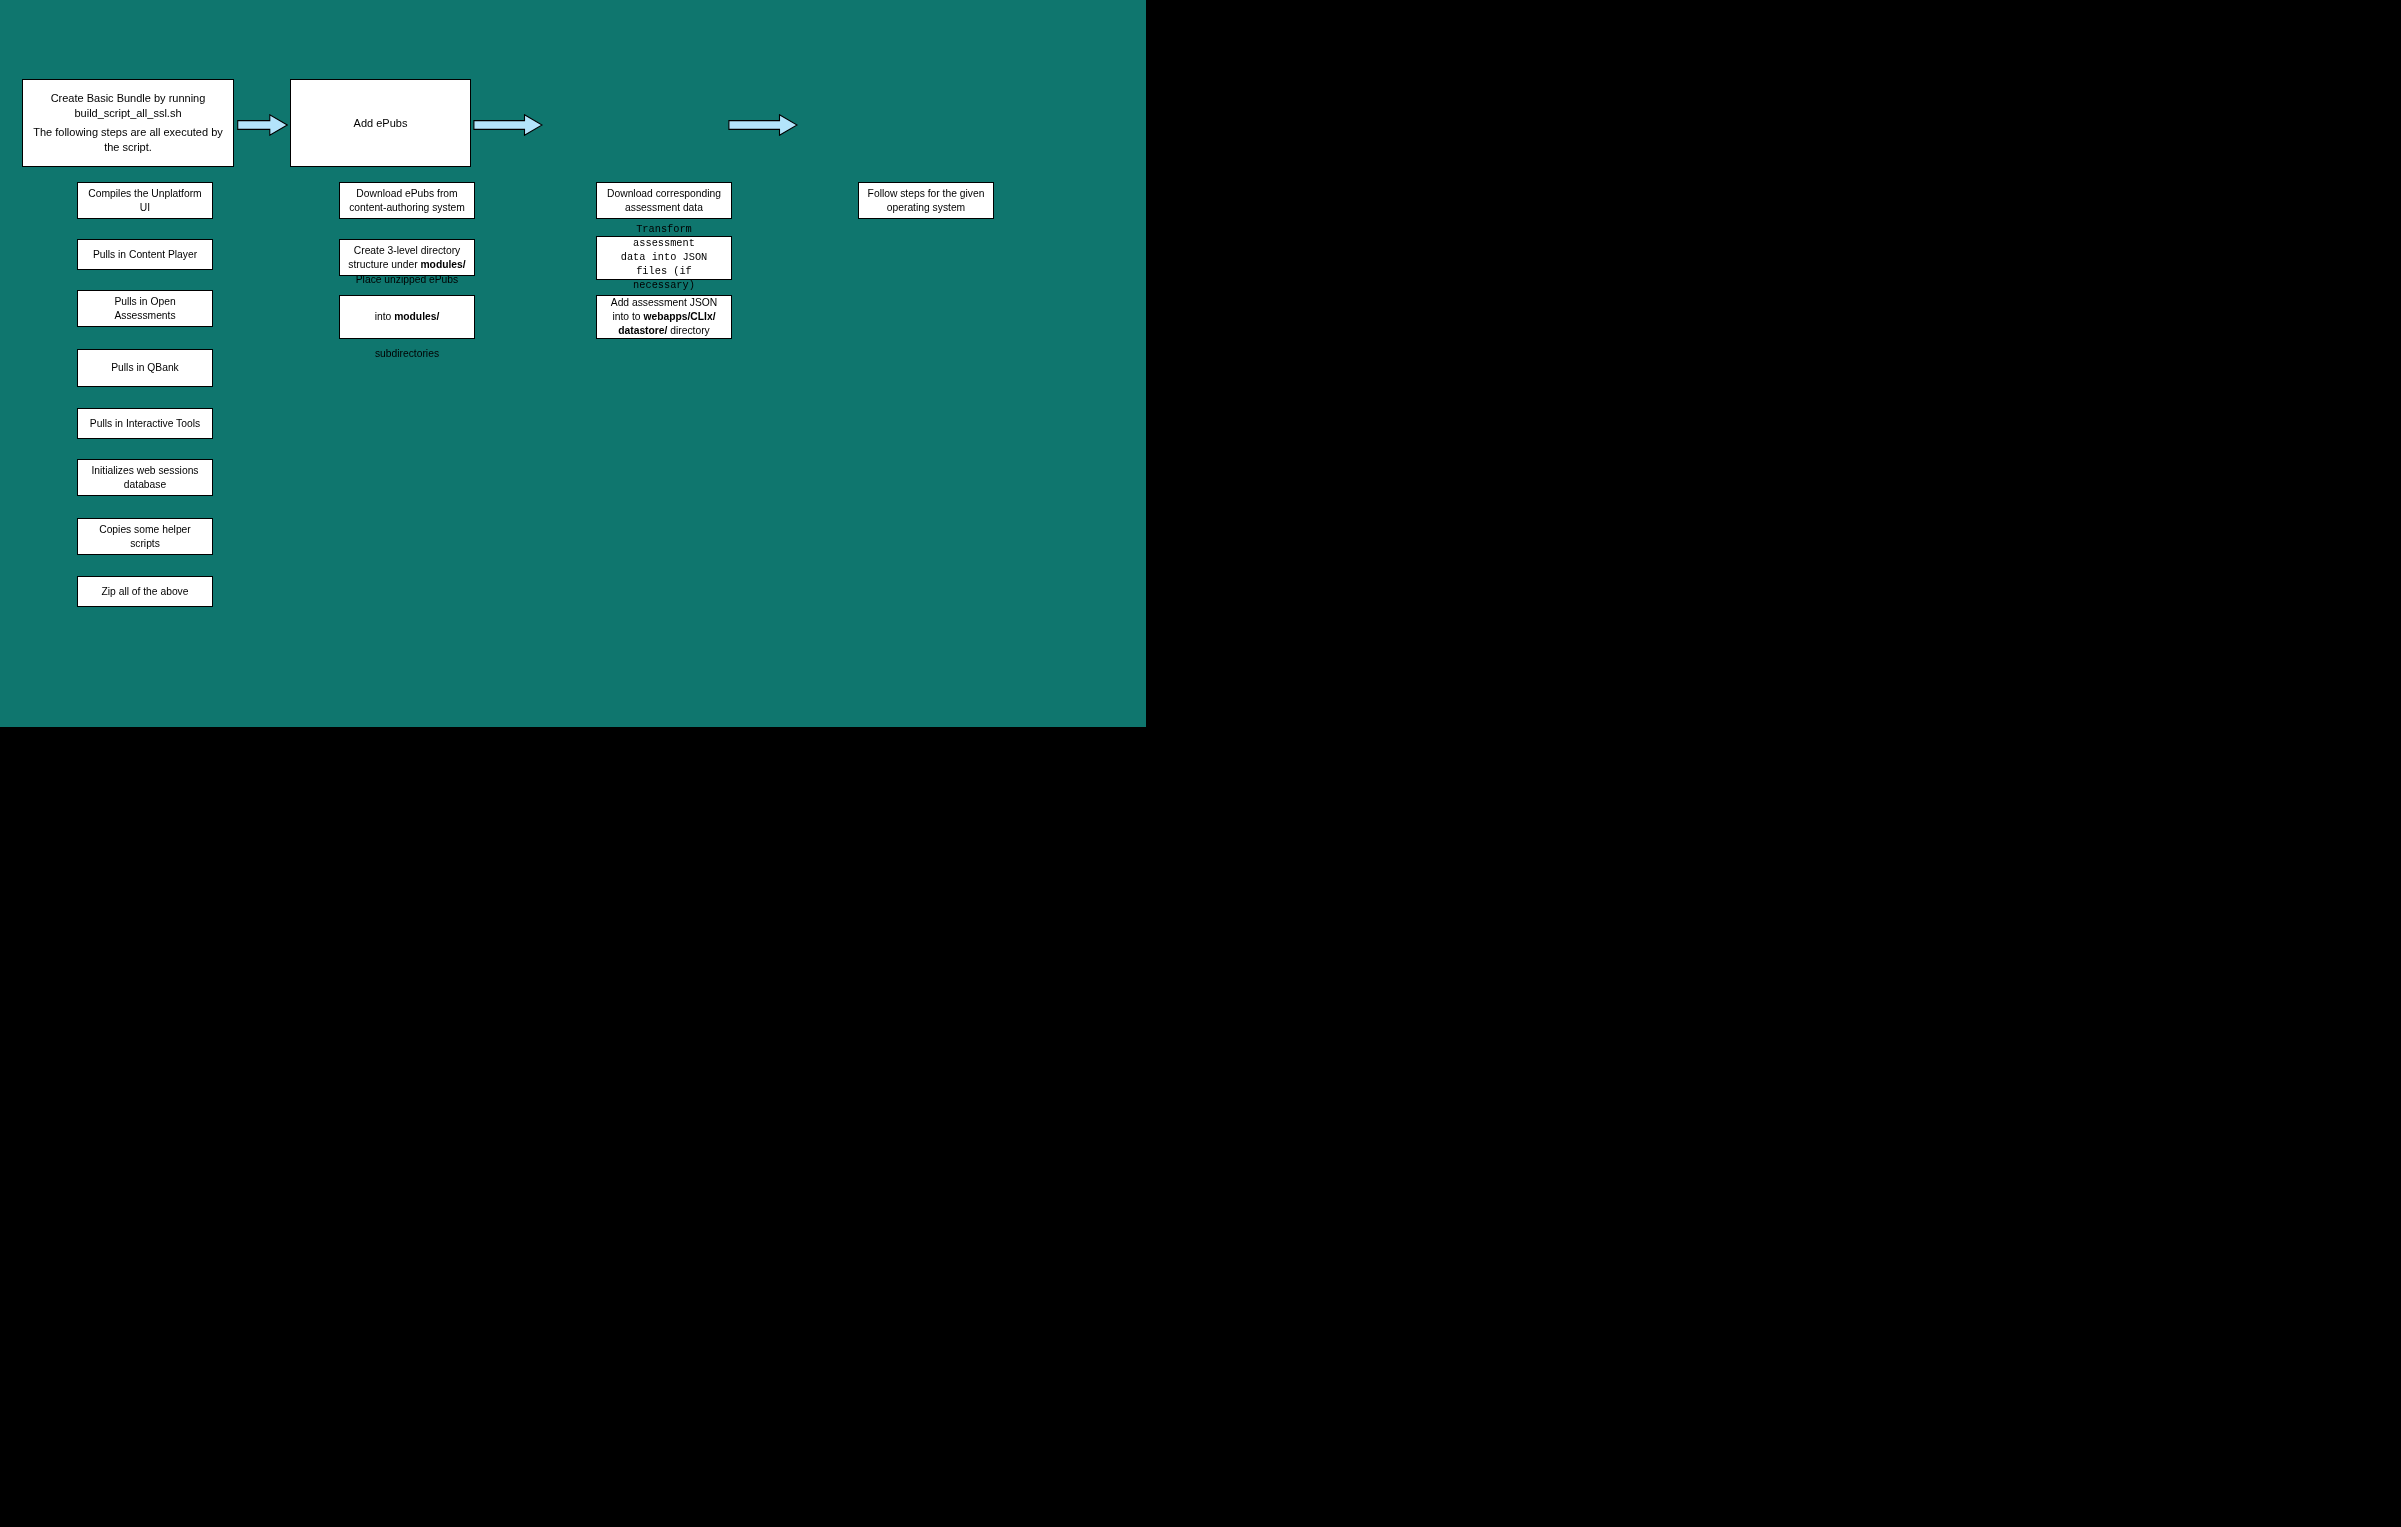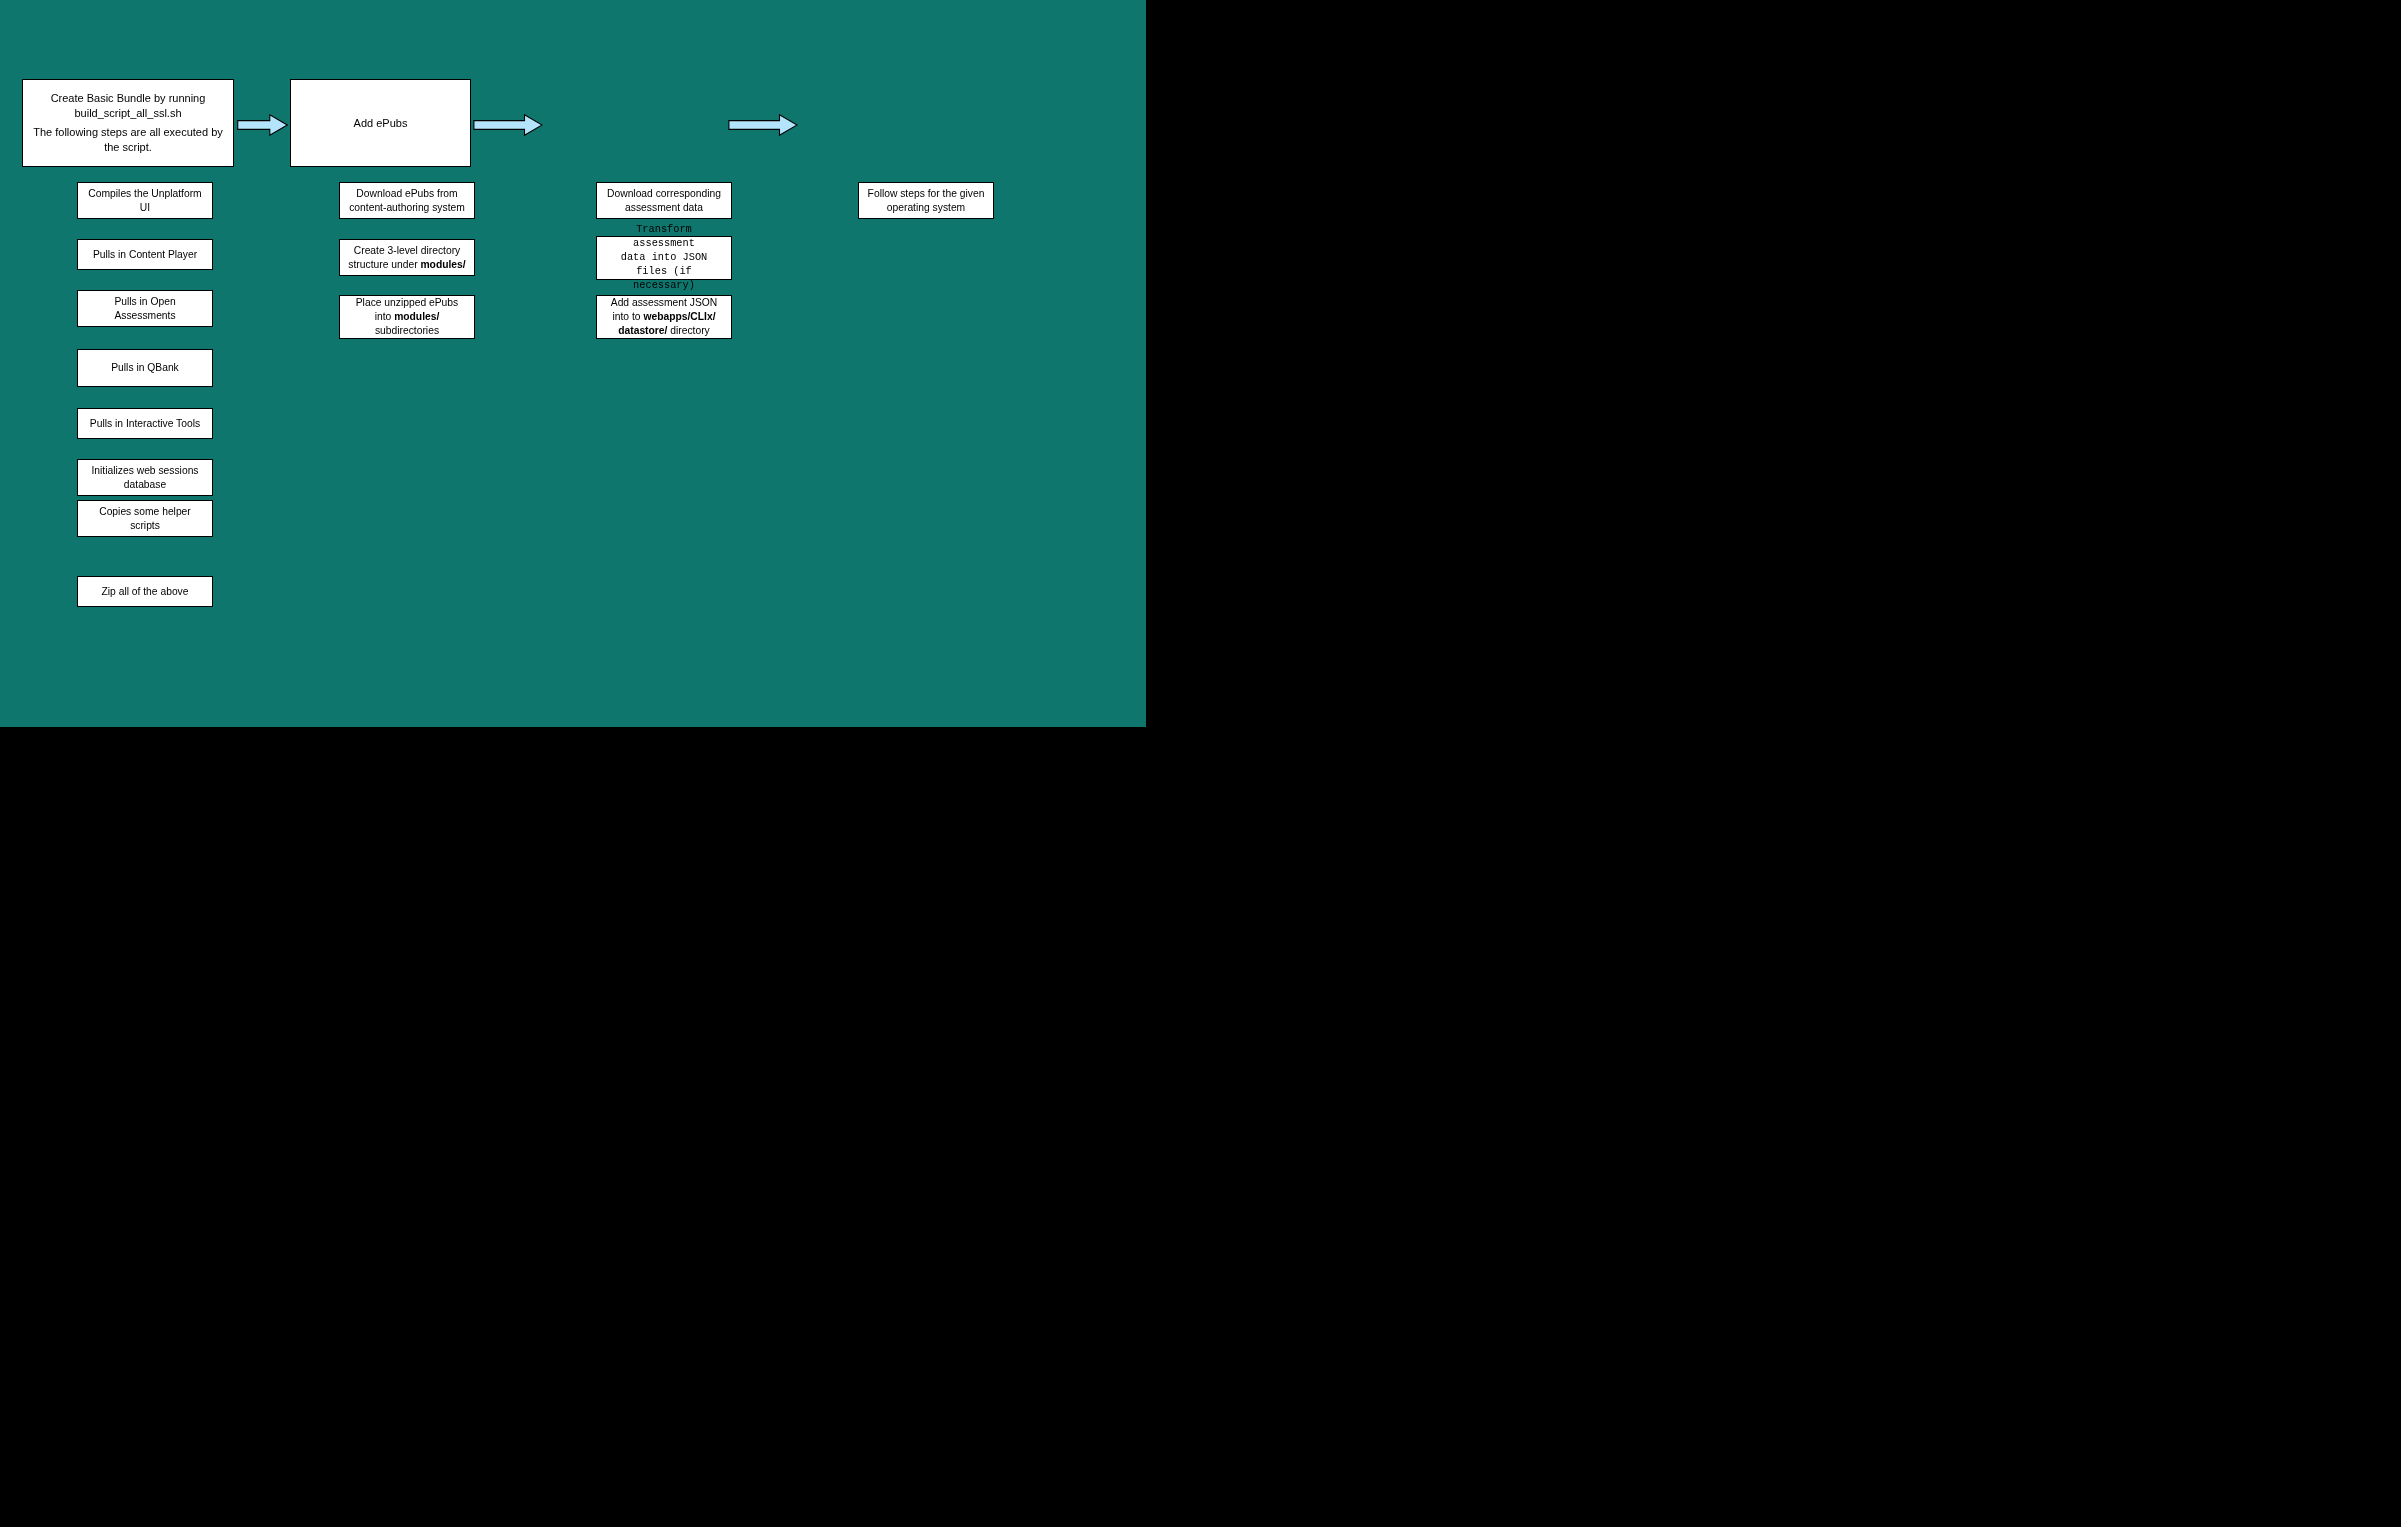--- a/index.html
+++ b/index.html
@@ -73,21 +73,21 @@
   <div class="box sub-box" style="left:77px; top:349px; width:136px; height:38px;">
     <div><span>Pulls in QBank</span></div>
   </div>
   <div class="box sub-box" style="left:77px; top:408px; width:136px; height:31px;">
     <div><span>Pulls in Interactive Tools</span></div>
   </div>
   <div class="box sub-box" style="left:77px; top:459px; width:136px; height:37px;">
     <div><span>Initializes web sessions</span></div>
     <div><span>database</span></div>
   </div>
-  <div class="box sub-box" style="left:77px; top:500px; width:136px; height:37px;justify-content:center;">
+  <div class="box sub-box" style="left:77px; top:518px; width:136px; height:37px;justify-content:center;">
     <div><span>Copies some helper</span></div>
     <div><span>scripts</span></div>
   </div>
   <div class="box sub-box" style="left:77px; top:576px; width:136px; height:31px;">
     <div><span>Zip all of the above</span></div>
   </div>
 
   <div class="arrow" style="left:237px; top:114px;">
     <svg width="51" height="22" viewBox="0 0 70 30">
       <path d="M1 9 L45 9 L45 1 L69 15 L45 29 L45 21 L1 21 Z" fill="#B3E4FB" stroke="#000" stroke-width="1.5"></path>
@@ -99,21 +99,21 @@
   </div>
 
   <div class="box sub-box" style="left:339px; top:182px; width:136px; height:37px;justify-content:space-between;">
     <div><span>Download ePubs from</span></div>
     <div><span>content-authoring system</span></div>
   </div>
   <div class="box sub-box" style="left:339px; top:239px; width:136px; height:37px;">
     <div><span>Create 3-level directory</span></div>
     <div><span>structure under </span><b>modules/</b></div>
   </div>
-  <div class="box sub-box" style="left:339px; top:295px; width:136px; height:44px;">
+  <div class="box sub-box" style="left:339px; top:295px; width:136px; height:44px;gap:23px;">
     <div><span>Place unzipped ePubs</span></div>
     <div><span>into </span><b>modules/</b></div>
     <div><span>subdirectories</span></div>
   </div>
 
   <div class="arrow" style="left:473px; top:114px;">
     <svg width="70" height="22" viewBox="0 0 95 30">
       <path d="M1 9 L70 9 L70 1 L94 15 L70 29 L70 21 L1 21 Z" fill="#B3E4FB" stroke="#000" stroke-width="1.5"></path>
     </svg>
   </div>

